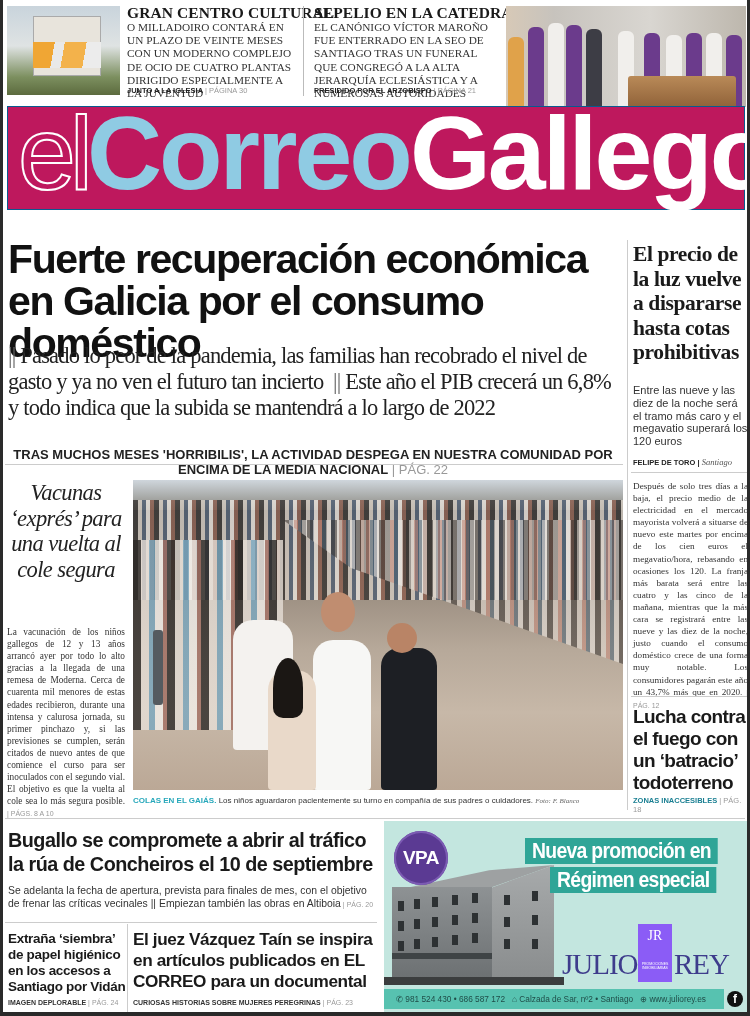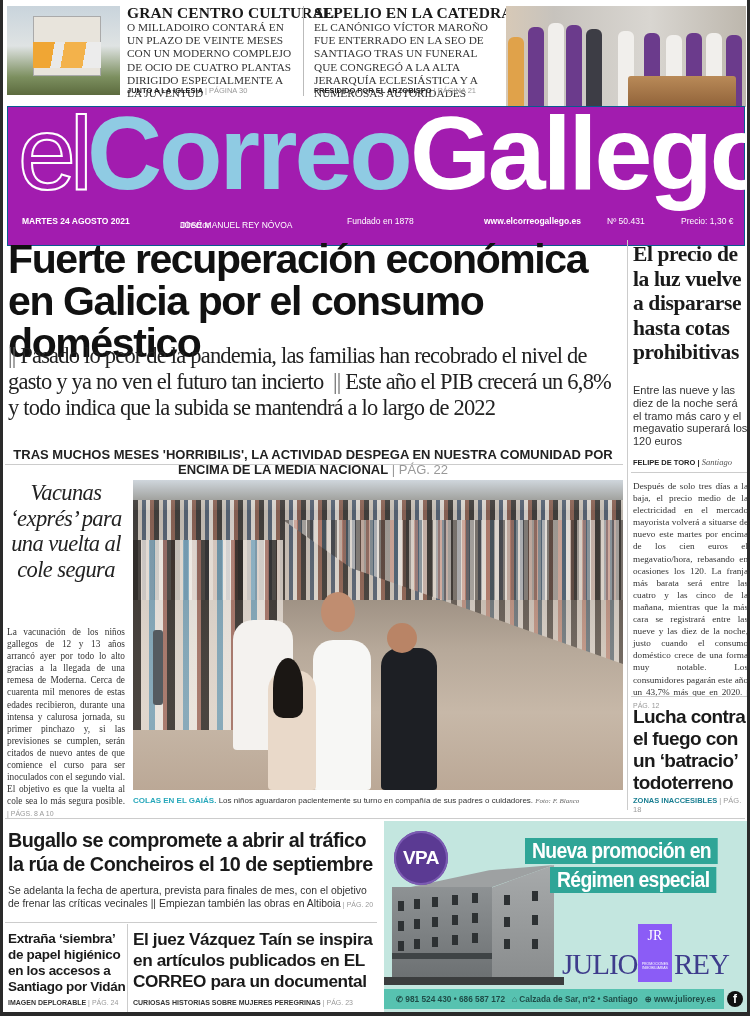--- a/index.html
+++ b/index.html
@@ -17,21 +17,21 @@
   .t-kicker { position: absolute; font-family: "Liberation Sans", sans-serif; font-size: 7.5px; font-weight: bold; color: #222; }
   .t-kicker .pg { font-weight: normal; color: #999; }
   .t-divider { position: absolute; left: 300px; top: 6px; width: 1px; height: 90px; background: #bbb; }
   .t2-img { left: 503px; top: 6px; width: 240px; height: 101px;
     background: linear-gradient(90deg, #d7c9b7 0%, #c7c3bd 20%, #d9d6d1 60%, #bdb7ad 100%); }
   .priest { position: absolute; bottom: 0; width: 16px; background: #6b3b8c; border-radius: 6px 6px 0 0; }
   .priest.w { background: #f1efec; }
   .coffin { position: absolute; left: 122px; top: 70px; width: 108px; height: 32px; background: linear-gradient(180deg,#b98a58,#8f6138); border-radius: 3px; }
 
   
-  .mast { position: absolute; left: 4px; top: 106px; width: 738px; height: 140px; background: #a21caf; border: 1px solid #0a5a90; }
+  .mast { position: absolute; left: 4px; top: 106px; width: 738px; height: 104px; background: #be185d; border: 1px solid #0a5a90; }
   .mast-logo { position: absolute; left: 10px; top: -14px; white-space: nowrap; font-family: "Liberation Sans", sans-serif; font-weight: bold; font-size: 104px; letter-spacing: -3px; line-height: 120px; }
   .mast-logo .el { font-weight: normal; color: transparent; -webkit-text-stroke: 2px #fff; letter-spacing: -6px; }
   .mast-logo .correo { color: #8fcbe3; }
   .mast-logo .gallego { color: #fff; }
   .mast-bar { position: absolute; left: 0; top: 105px; width: 100%; height: 18px; font-family: "Liberation Sans", sans-serif; font-size: 8.5px; color: #fff; }
   .mast-bar span { position: absolute; top: 4px; white-space: nowrap; }
 
   
   .h1 { position: absolute; left: 5px; top: 238px; width: 615px; font-family: "Liberation Sans", sans-serif; font-weight: bold; font-size: 41px; line-height: 42px; letter-spacing: -1.4px; color: #111; }
   .sub { position: absolute; left: 5px; top: 343px; width: 615px; font-family: "Liberation Serif", serif; font-size: 22.5px; line-height: 26px; letter-spacing: -0.8px; color: #222; }
@@ -82,21 +82,21 @@
   .ad-b-roof { position: absolute; left: 0; top: 6px; width: 162px; height: 26px; background: #9ea1a2; clip-path: polygon(0 100%,62% 85%,100% 0,60% 20%); }
   .win { position: absolute; width: 6px; height: 10px; background: #2d3133; }
   .ad-ground { position: absolute; left: 0; top: 156px; width: 180px; height: 8px; background: #3b3d3e; }
   .vpa { position: absolute; left: 10px; top: 10px; width: 54px; height: 54px; border-radius: 50%; background: #5b3a93; color: #fff; font-family: "Liberation Sans", sans-serif; font-weight: bold; font-size: 19px; line-height: 54px; text-align: center; letter-spacing: -0.5px; box-shadow: 0 0 0 2px #7c5bb3 inset; }
   .ad-line { position: absolute; background: #2fa597; color: #fff; font-family: "Liberation Sans", sans-serif; font-weight: bold; font-size: 22px; line-height: 26px; padding: 0 8px; letter-spacing: -0.8px; white-space: nowrap; transform: scaleX(0.88); transform-origin: left center; }
   .jr-box { position: absolute; left: 254px; top: 103px; width: 34px; height: 58px; background: #8b5cf6; }
   .jr-box .jr { position: absolute; top: 4px; left: 0; width: 100%; text-align: center; color: #fff; font-family: "Liberation Serif", serif; font-size: 14px; }
   .jr-box .prom { position: absolute; top: 38px; left: 1px; width: 32px; text-align: center; font-family: "Liberation Sans", sans-serif; font-size: 3.5px; color: #fff; line-height: 4px; }
   .julio { position: absolute; left: 178px; top: 127px; font-family: "Liberation Serif", serif; font-size: 29px; color: #3e3c8c; letter-spacing: -1px; }
   .rey { position: absolute; left: 290px; top: 127px; font-family: "Liberation Serif", serif; font-size: 29px; color: #3e3c8c; letter-spacing: -1px; }
-  .ad-foot { position: absolute; left: 0; top: 168px; width: 340px; height: 20px; background: #57c2b0; font-family: "Liberation Sans", sans-serif; font-size: 8.3px; font-weight: bold; color: #1f4d48; line-height: 20px; padding-left: 12px; white-space: nowrap; }
+  .ad-foot { position: absolute; left: 0; top: 168px; width: 340px; height: 20px; background: #57c2b0; font-family: "Liberation Sans", sans-serif; font-size: 8.3px; font-weight: normal; color: #1f4d48; line-height: 20px; padding-left: 12px; white-space: nowrap; }
   .fb { position: absolute; left: 343px; top: 170px; width: 16px; height: 16px; border-radius: 50%; background: #111; color: #fff; font-family: "Liberation Sans", sans-serif; font-weight: bold; font-size: 12px; text-align: center; line-height: 17px; }
 </style>
 </head>
 <body>
 
 <div class="page">
 
   <div class="teaser-img t1-img">
     <div class="bldg"></div>
     <div class="orange"></div>

